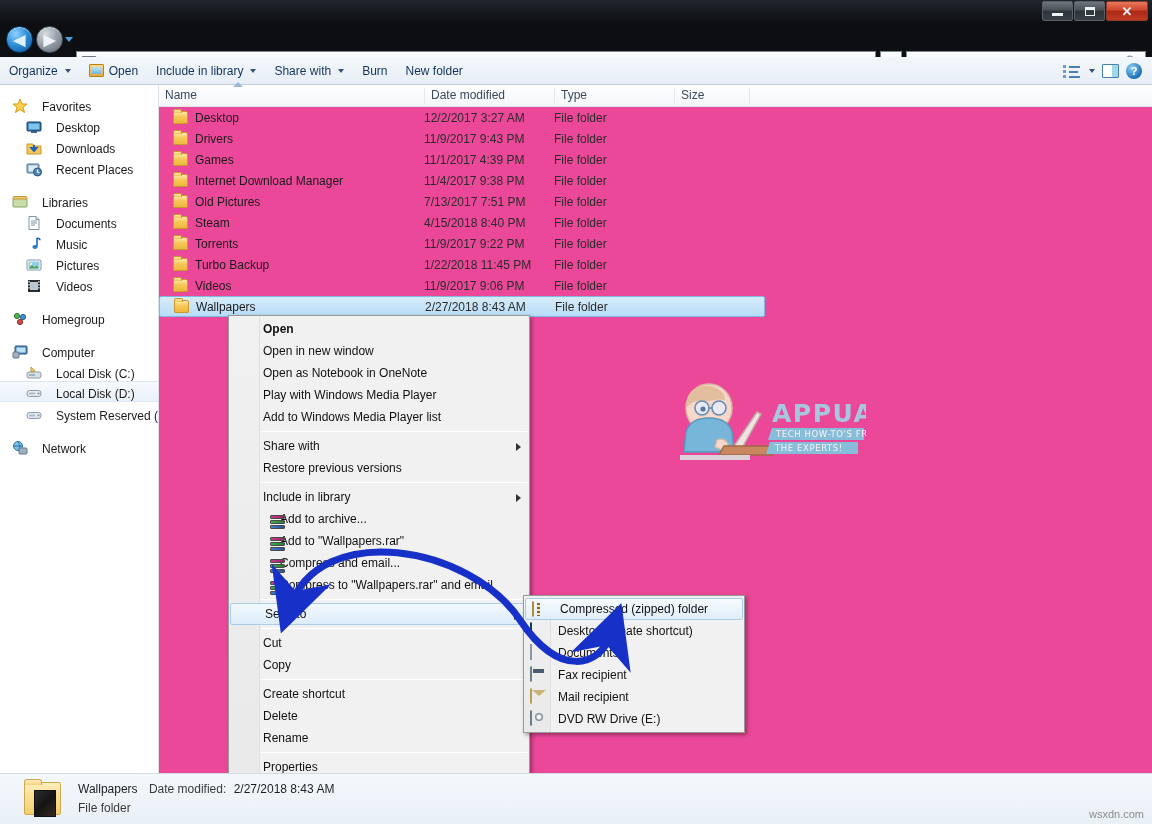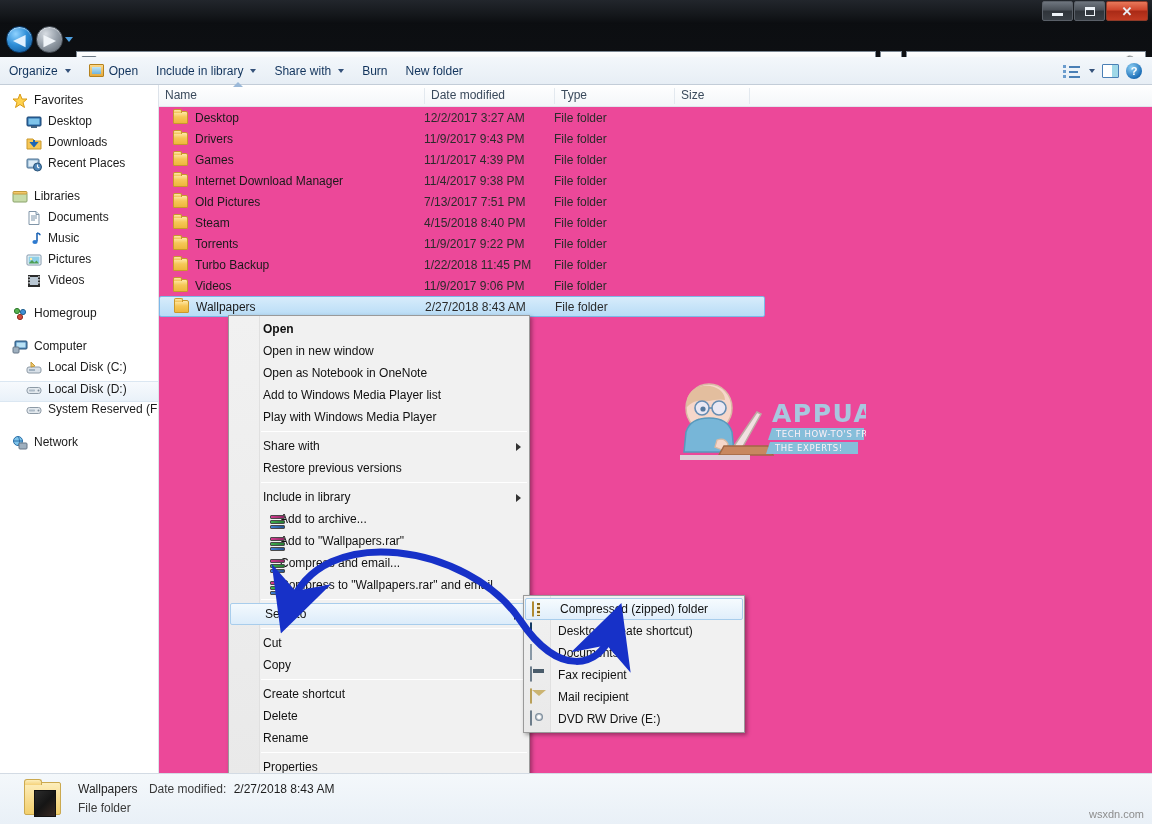--- a/index.html
+++ b/index.html
@@ -147,21 +147,21 @@
   .main {
     position:absolute; left:0; top:85px; width:1152px; height:688px;
     background:#ffffff;
   }
   .sidebar {
     position:absolute; left:0; top:0; width:159px; height:688px;
     background:#ffffff; border-right:1px solid #dde3ea;
     padding-top:8px; font-size:12px; color:#1b1b1b;
     overflow:hidden;
   }
-  .nv { display:flex; align-items:flex-start; height:21px; padding-left:12px; gap:6px; white-space:nowrap; }
+  .nv { display:flex; align-items:flex-end; height:21px; padding-left:12px; gap:14px; white-space:nowrap; }
   .nv.child { padding-left:26px; }
   .nv.sel { background:linear-gradient(180deg,#f7fafd,#e9f1f9); border-top:1px solid #dbe7f2;border-bottom:1px solid #dbe7f2; }
   .nv-gap { height:12px; }
   .nvico { width:16px; height:16px; flex:none; position:relative; }
 
   .filepane { position:absolute; left:159px; top:0; right:0; height:688px; background:#ec4899; }
   .colhdr {
     position:absolute; left:0; top:0; width:993px; height:22px;
     background:linear-gradient(180deg,#ffffff,#f3f6f9);
     border-bottom:1px solid #dfe5ec;
@@ -706,24 +706,24 @@
     <div class="mi bold">
         <span>Open</span>
       </div>
     <div class="mi">
         <span>Open in new window</span>
       </div>
     <div class="mi">
         <span>Open as Notebook in OneNote</span>
       </div>
     <div class="mi">
+        <span>Play with Windows Media Player</span>
+      </div>
+    <div class="mi">
         <span>Add to Windows Media Player list</span>
-      </div>
-    <div class="mi">
-        <span>Play with Windows Media Player</span>
       </div>
     <div class="sep"></div>
     <div class="mi">
         <span>Share with</span>
         <span class="sub"></span>
       </div>
     <div class="mi">
         <span>Restore previous versions</span>
       </div>
     <div class="sep"></div>

